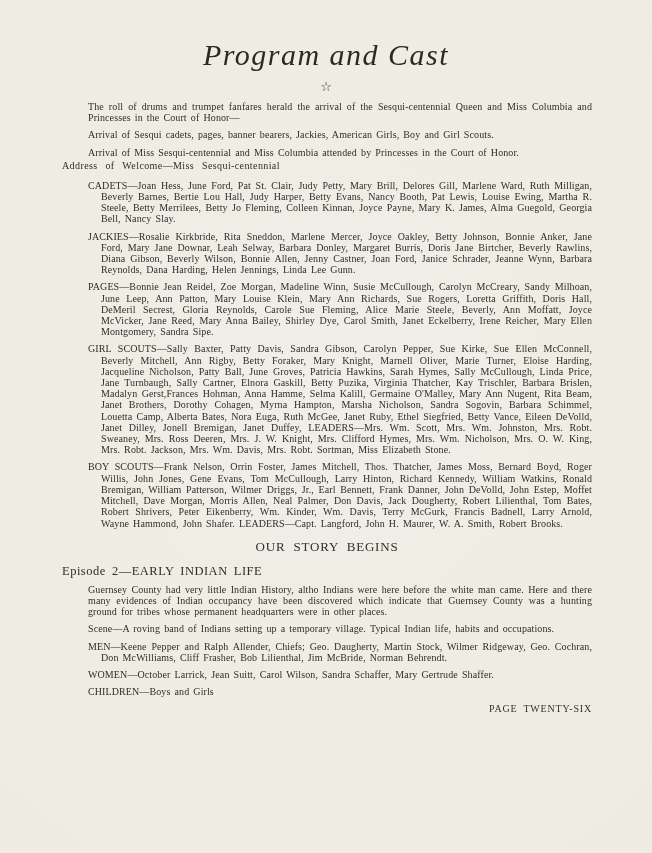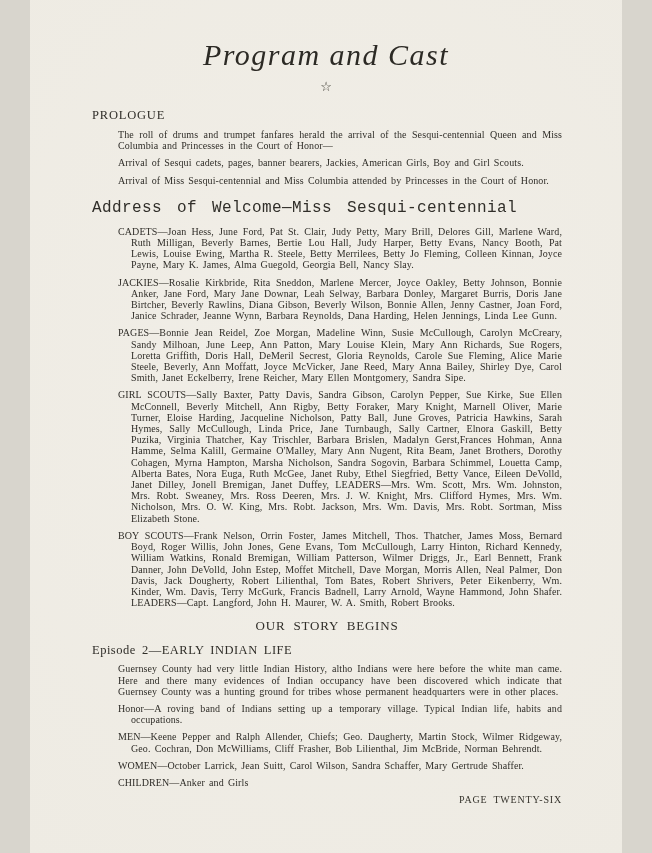--- a/index.html
+++ b/index.html
@@ -1,18 +1,18 @@
 <!DOCTYPE html>
 <html><head>
 <meta charset="utf-8">
 <style>
   * { margin: 0; padding: 0; box-sizing: border-box; }
   html, body { background: #d8d5cd; }
   .page {
-    width: 592px;
+    width: 652px;
     height: 853px;
     overflow: hidden;
     position: relative;
     margin: 0 auto;
     background:
       radial-gradient(ellipse 120% 100% at 50% 45%, #f1eee7 0%, #eeebe3 70%, #e9e6dd 92%, #e4e1d8 100%);
     color: #302e29;
     font-family: "Liberation Serif", "DejaVu Serif", serif;
   }
   .title {
@@ -44,25 +44,24 @@
     margin-top: 5px;
     margin-left: 26px;
     font-size: 10px;
     line-height: 11.2px;
     text-align: justify;
     word-spacing: 1.5px;
     letter-spacing: 0.1px;
   }
   .prologue-block .body-para { margin-top: 6px; }
   .standalone-line {
-    margin-top: 13px;
-    font-size: 16px;
+    margin-top: 2px;
+    font-size: 10px;
     word-spacing: 5px;
     letter-spacing: 0.4px;
-    font-family: Liberation Mono, monospace;
   }
   .cast-para {
     margin-top: 6px;
     margin-left: 26px;
     padding-left: 13px;
     text-indent: -13px;
     font-size: 10px;
     line-height: 11.2px;
     text-align: justify;
     word-spacing: 1.5px;
@@ -98,41 +97,40 @@
 <body>
 
 <div class="page">
 
   <h1 class="title">Program and Cast</h1>
   <div class="star">☆</div>
 
   <div class="content">
 
     <div class="prologue-block">
-      <h2 class="section-heading">PROLOGUE</h2>
       <p class="body-para">The roll of drums and trumpet fanfares herald the arrival of the Sesqui-centennial Queen and Miss Columbia and Princesses in the Court of Honor—</p>
       <p class="body-para">Arrival of Sesqui cadets, pages, banner bearers, Jackies, American Girls, Boy and Girl Scouts.</p>
       <p class="body-para">Arrival of Miss Sesqui-centennial and Miss Columbia attended by Princesses in the Court of Honor.</p>
     </div>
 
     <p class="standalone-line">Address of Welcome—Miss Sesqui-centennial</p>
 
     <div class="cast-section">
       <p class="cast-para" style="margin-top:9px">CADETS—Joan Hess, June Ford, Pat St. Clair, Judy Petty, Mary Brill, Delores Gill, Marlene Ward, Ruth Milligan, Beverly Barnes, Bertie Lou Hall, Judy Harper, Betty Evans, Nancy Booth, Pat Lewis, Louise Ewing, Martha R. Steele, Betty Merrilees, Betty Jo Fleming, Colleen Kinnan, Joyce Payne, Mary K. James, Alma Guegold, Georgia Bell, Nancy Slay.</p>
       <p class="cast-para">JACKIES—Rosalie Kirkbride, Rita Sneddon, Marlene Mercer, Joyce Oakley, Betty Johnson, Bonnie Anker, Jane Ford, Mary Jane Downar, Leah Selway, Barbara Donley, Margaret Burris, Doris Jane Birtcher, Beverly Rawlins, Diana Gibson, Beverly Wilson, Bonnie Allen, Jenny Castner, Joan Ford, Janice Schrader, Jeanne Wynn, Barbara Reynolds, Dana Harding, Helen Jennings, Linda Lee Gunn.</p>
       <p class="cast-para">PAGES—Bonnie Jean Reidel, Zoe Morgan, Madeline Winn, Susie McCullough, Carolyn McCreary, Sandy Milhoan, June Leep, Ann Patton, Mary Louise Klein, Mary Ann Richards, Sue Rogers, Loretta Griffith, Doris Hall, DeMeril Secrest, Gloria Reynolds, Carole Sue Fleming, Alice Marie Steele, Beverly, Ann Moffatt, Joyce McVicker, Jane Reed, Mary Anna Bailey, Shirley Dye, Carol Smith, Janet Eckelberry, Irene Reicher, Mary Ellen Montgomery, Sandra Sipe.</p>
       <p class="cast-para">GIRL SCOUTS—Sally Baxter, Patty Davis, Sandra Gibson, Carolyn Pepper, Sue Kirke, Sue Ellen McConnell, Beverly Mitchell, Ann Rigby, Betty Foraker, Mary Knight, Marnell Oliver, Marie Turner, Eloise Harding, Jacqueline Nicholson, Patty Ball, June Groves, Patricia Hawkins, Sarah Hymes, Sally McCullough, Linda Price, Jane Turnbaugh, Sally Cartner, Elnora Gaskill, Betty Puzika, Virginia Thatcher, Kay Trischler, Barbara Brislen, Madalyn Gerst,Frances Hohman, Anna Hamme, Selma Kalill, Germaine O'Malley, Mary Ann Nugent, Rita Beam, Janet Brothers, Dorothy Cohagen, Myrna Hampton, Marsha Nicholson, Sandra Sogovin, Barbara Schimmel, Louetta Camp, Alberta Bates, Nora Euga, Ruth McGee, Janet Ruby, Ethel Siegfried, Betty Vance, Eileen DeVolld, Janet Dilley, Jonell Bremigan, Janet Duffey, LEADERS—Mrs. Wm. Scott, Mrs. Wm. Johnston, Mrs. Robt. Sweaney, Mrs. Ross Deeren, Mrs. J. W. Knight, Mrs. Clifford Hymes, Mrs. Wm. Nicholson, Mrs. O. W. King, Mrs. Robt. Jackson, Mrs. Wm. Davis, Mrs. Robt. Sortman, Miss Elizabeth Stone.</p>
       <p class="cast-para">BOY SCOUTS—Frank Nelson, Orrin Foster, James Mitchell, Thos. Thatcher, James Moss, Bernard Boyd, Roger Willis, John Jones, Gene Evans, Tom McCullough, Larry Hinton, Richard Kennedy, William Watkins, Ronald Bremigan, William Patterson, Wilmer Driggs, Jr., Earl Bennett, Frank Danner, John DeVolld, John Estep, Moffet Mitchell, Dave Morgan, Morris Allen, Neal Palmer, Don Davis, Jack Dougherty, Robert Lilienthal, Tom Bates, Robert Shrivers, Peter Eikenberry, Wm. Kinder, Wm. Davis, Terry McGurk, Francis Badnell, Larry Arnold, Wayne Hammond, John Shafer. LEADERS—Capt. Langford, John H. Maurer, W. A. Smith, Robert Brooks.</p>
     </div>
 
     <h2 class="center-heading">OUR STORY BEGINS</h2>
 
     <h3 class="episode-heading">Episode 2—EARLY INDIAN LIFE</h3>
     <p class="body-para">Guernsey County had very little Indian History, altho Indians were here before the white man came. Here and there many evidences of Indian occupancy have been discovered which indicate that Guernsey County was a hunting ground for tribes whose permanent headquarters were in other places.</p>
-    <p class="cast-para">Honor—A roving band of Indians setting up a temporary village. Typical Indian life, habits and occupations.</p>
+    <p class="cast-para">Scene—A roving band of Indians setting up a temporary village. Typical Indian life, habits and occupations.</p>
     <p class="cast-para">MEN—Keene Pepper and Ralph Allender, Chiefs; Geo. Daugherty, Martin Stock, Wilmer Ridgeway, Geo. Cochran, Don McWilliams, Cliff Frasher, Bob Lilienthal, Jim McBride, Norman Behrendt.</p>
     <p class="cast-para">WOMEN—October Larrick, Jean Suitt, Carol Wilson, Sandra Schaffer, Mary Gertrude Shaffer.</p>
-    <p class="cast-para">CHILDREN—Anker and Girls</p>
+    <p class="cast-para">CHILDREN—Boys and Girls</p>
 
     <p class="footer-line">PAGE TWENTY-SIX</p>
 
   </div>
 </div>
 
 </body></html>

